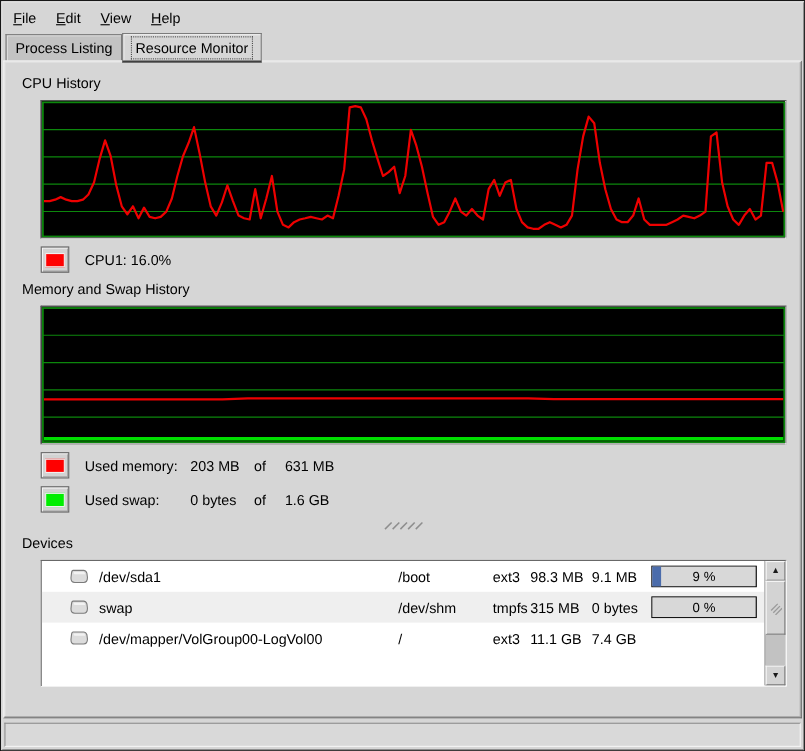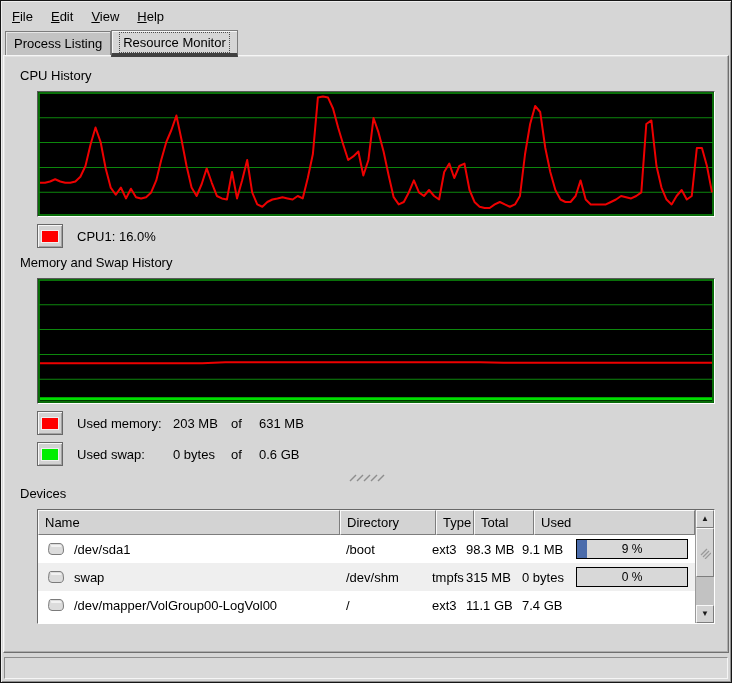--- a/index.html
+++ b/index.html
@@ -21,21 +21,21 @@
   
   .tabs{display:flex;align-items:flex-end;height:27px;flex:none;padding-left:4px;position:relative;}
   .tab{
     box-sizing:border-box;height:24px;padding:0 8px;
     display:flex;align-items:center;background:#c3c3c3;
     border:1px solid #7c7c7c;border-bottom:none;
     box-shadow:inset 1px 1px 0 #e6e6e6;
   }
   .tab.active{
     height:27px;background:#d6d6d6;position:relative;z-index:3;
-    margin-bottom:-2px;border-bottom:4px solid #404040;
+    margin-bottom:-2px;border-bottom:2px solid #404040;
     box-shadow:inset 1px 1px 0 #f6f6f6;
   }
   .tab.active .tab-label{outline:1px dotted #4d4d4d;padding:2px 3px;}
   
   .notebook{
     flex:1;margin:0 2px;background:#d6d6d6;position:relative;z-index:1;
     border:1px solid #6f6f6f;border-top-color:#f6f6f6;border-left-color:#f6f6f6;
     box-shadow:inset -1px -1px 0 #adadad, inset 1px 1px 0 #e2e2e2;
     padding:8px 13px 6px 15px;box-sizing:border-box;
   }
@@ -67,21 +67,21 @@
     border:1px solid;border-color:#686868 #fff #fff #686868;background:#fff;
   }
   .table-main{flex:1;display:flex;flex-direction:column;overflow:hidden;}
   .thead{display:grid;grid-template-columns:302px 96px 38px 60px 1fr;height:25px;flex:none;}
   .th{
     box-sizing:border-box;background:#d3d3d3;
     border:1px solid;border-color:#fafafa #7d7d7d #7d7d7d #fafafa;
     display:flex;align-items:center;padding-left:6px;white-space:nowrap;overflow:hidden;
   }
   .tbody{flex:1;background:#fff;}
-  .tr{display:grid;grid-template-columns:300px 92px 34px 56px 56px 1fr;height:28px;align-items:center;}
+  .tr{display:grid;grid-template-columns:300px 92px 34px 56px 56px 1fr;height:28px;align-items:center;padding-left:16px;}
   .tr.alt{background:#efefef;}
   .td{padding-left:2px;white-space:nowrap;overflow:hidden;}
   .td.name{display:flex;align-items:center;gap:9px;padding-left:9px;}
   .td.dir{padding-left:8px;}
   .bar-cell{padding:0 7px 0 0;}
   .pbar{position:relative;height:20px;border:1px solid #000;background:#d8d8d8;box-sizing:border-box;}
   .pfill{position:absolute;left:0;top:0;bottom:0;background:#4b6cab;}
   .plabel{position:absolute;left:0;top:0;right:0;bottom:0;display:flex;align-items:center;justify-content:center;font-size:12px;}
   .plabel.lt{color:#fdfdfd;}
   
@@ -170,46 +170,39 @@
       <span class="l3">of</span>
       <span class="l4">631 MB</span>
     </div>
     <div class="legend-row mem">
       <div class="swatch">
           <div class="chip" style="background:#0e0"></div>
         </div>
       <span class="l1">Used swap:</span>
       <span class="l2">0 bytes</span>
       <span class="l3">of</span>
-      <span class="l4">0.6 GB</span>
+      <span class="l4">1.6 GB</span>
     </div>
 
     <div class="pane-grip">
       <svg width="40" height="8">
         <g stroke="#8e8e8e" stroke-width="1.4">
           <line x1="3" y1="7" x2="9" y2="1"></line>
           <line x1="10" y1="7" x2="16" y2="1"></line>
           <line x1="17" y1="7" x2="23" y2="1"></line>
           <line x1="24" y1="7" x2="30" y2="1"></line>
           <line x1="31" y1="7" x2="37" y2="1"></line>
         </g>
       </svg>
     </div>
 
     <div class="section-label">Devices</div>
 
     <div class="table-frame">
       <div class="table-main">
-        <div class="thead">
-          <div class="th">Name</div>
-          <div class="th">Directory</div>
-          <div class="th">Type</div>
-          <div class="th">Total</div>
-          <div class="th">Used</div>
-        </div>
         <div class="tbody">
 
           <div class="tr">
             <div class="td name">
               <svg width="18" height="14" viewBox="0 0 18 14">
                 <path d="M3.5 1.5 L13 1.5 Q15 1.5 16 4 L16.5 8 Q16.5 12.5 13 12.5 L5 12.5 Q1.5 12.5 1.5 8.5 L2 4 Q2.3 1.5 3.5 1.5 Z" fill="#dcdcdc" stroke="#7b7b7b" stroke-width="1"></path>
                 <path d="M4 3 L13 3 Q14 3 14.5 5 L5 5 Q3.5 5 4 3 Z" fill="#f2f2f2"></path>
               </svg>
               <span>/dev/sda1</span>
             </div>

